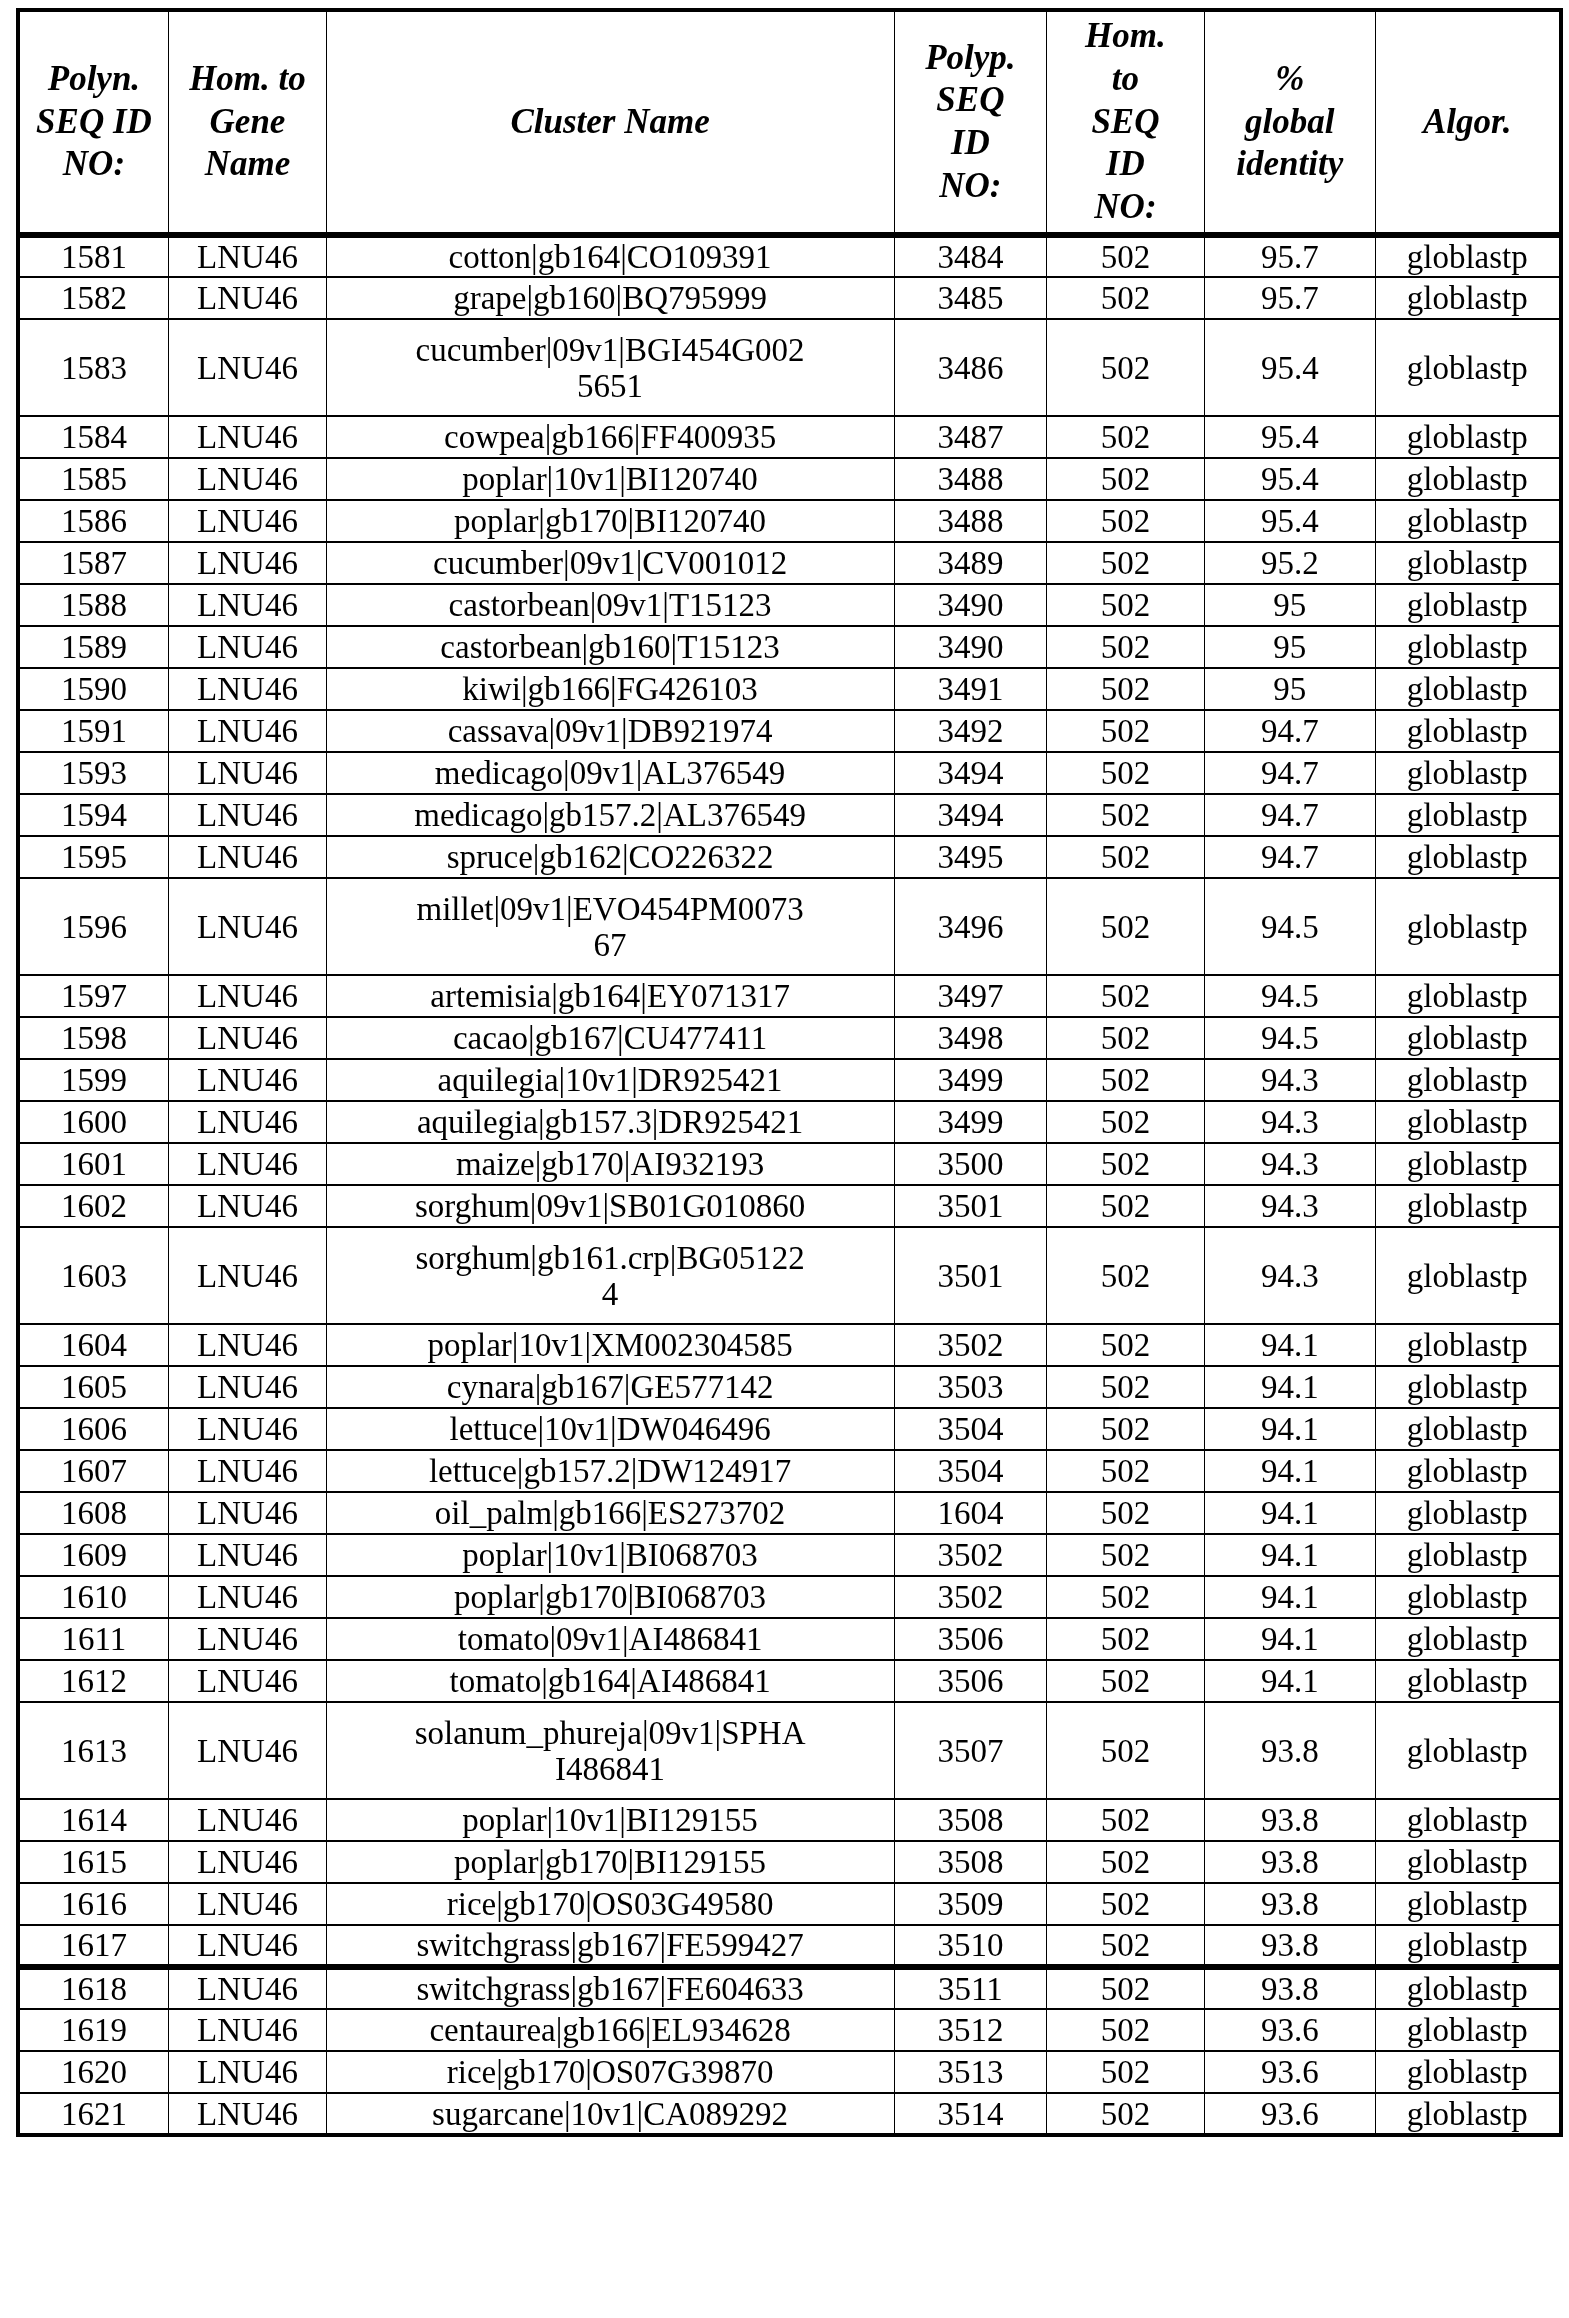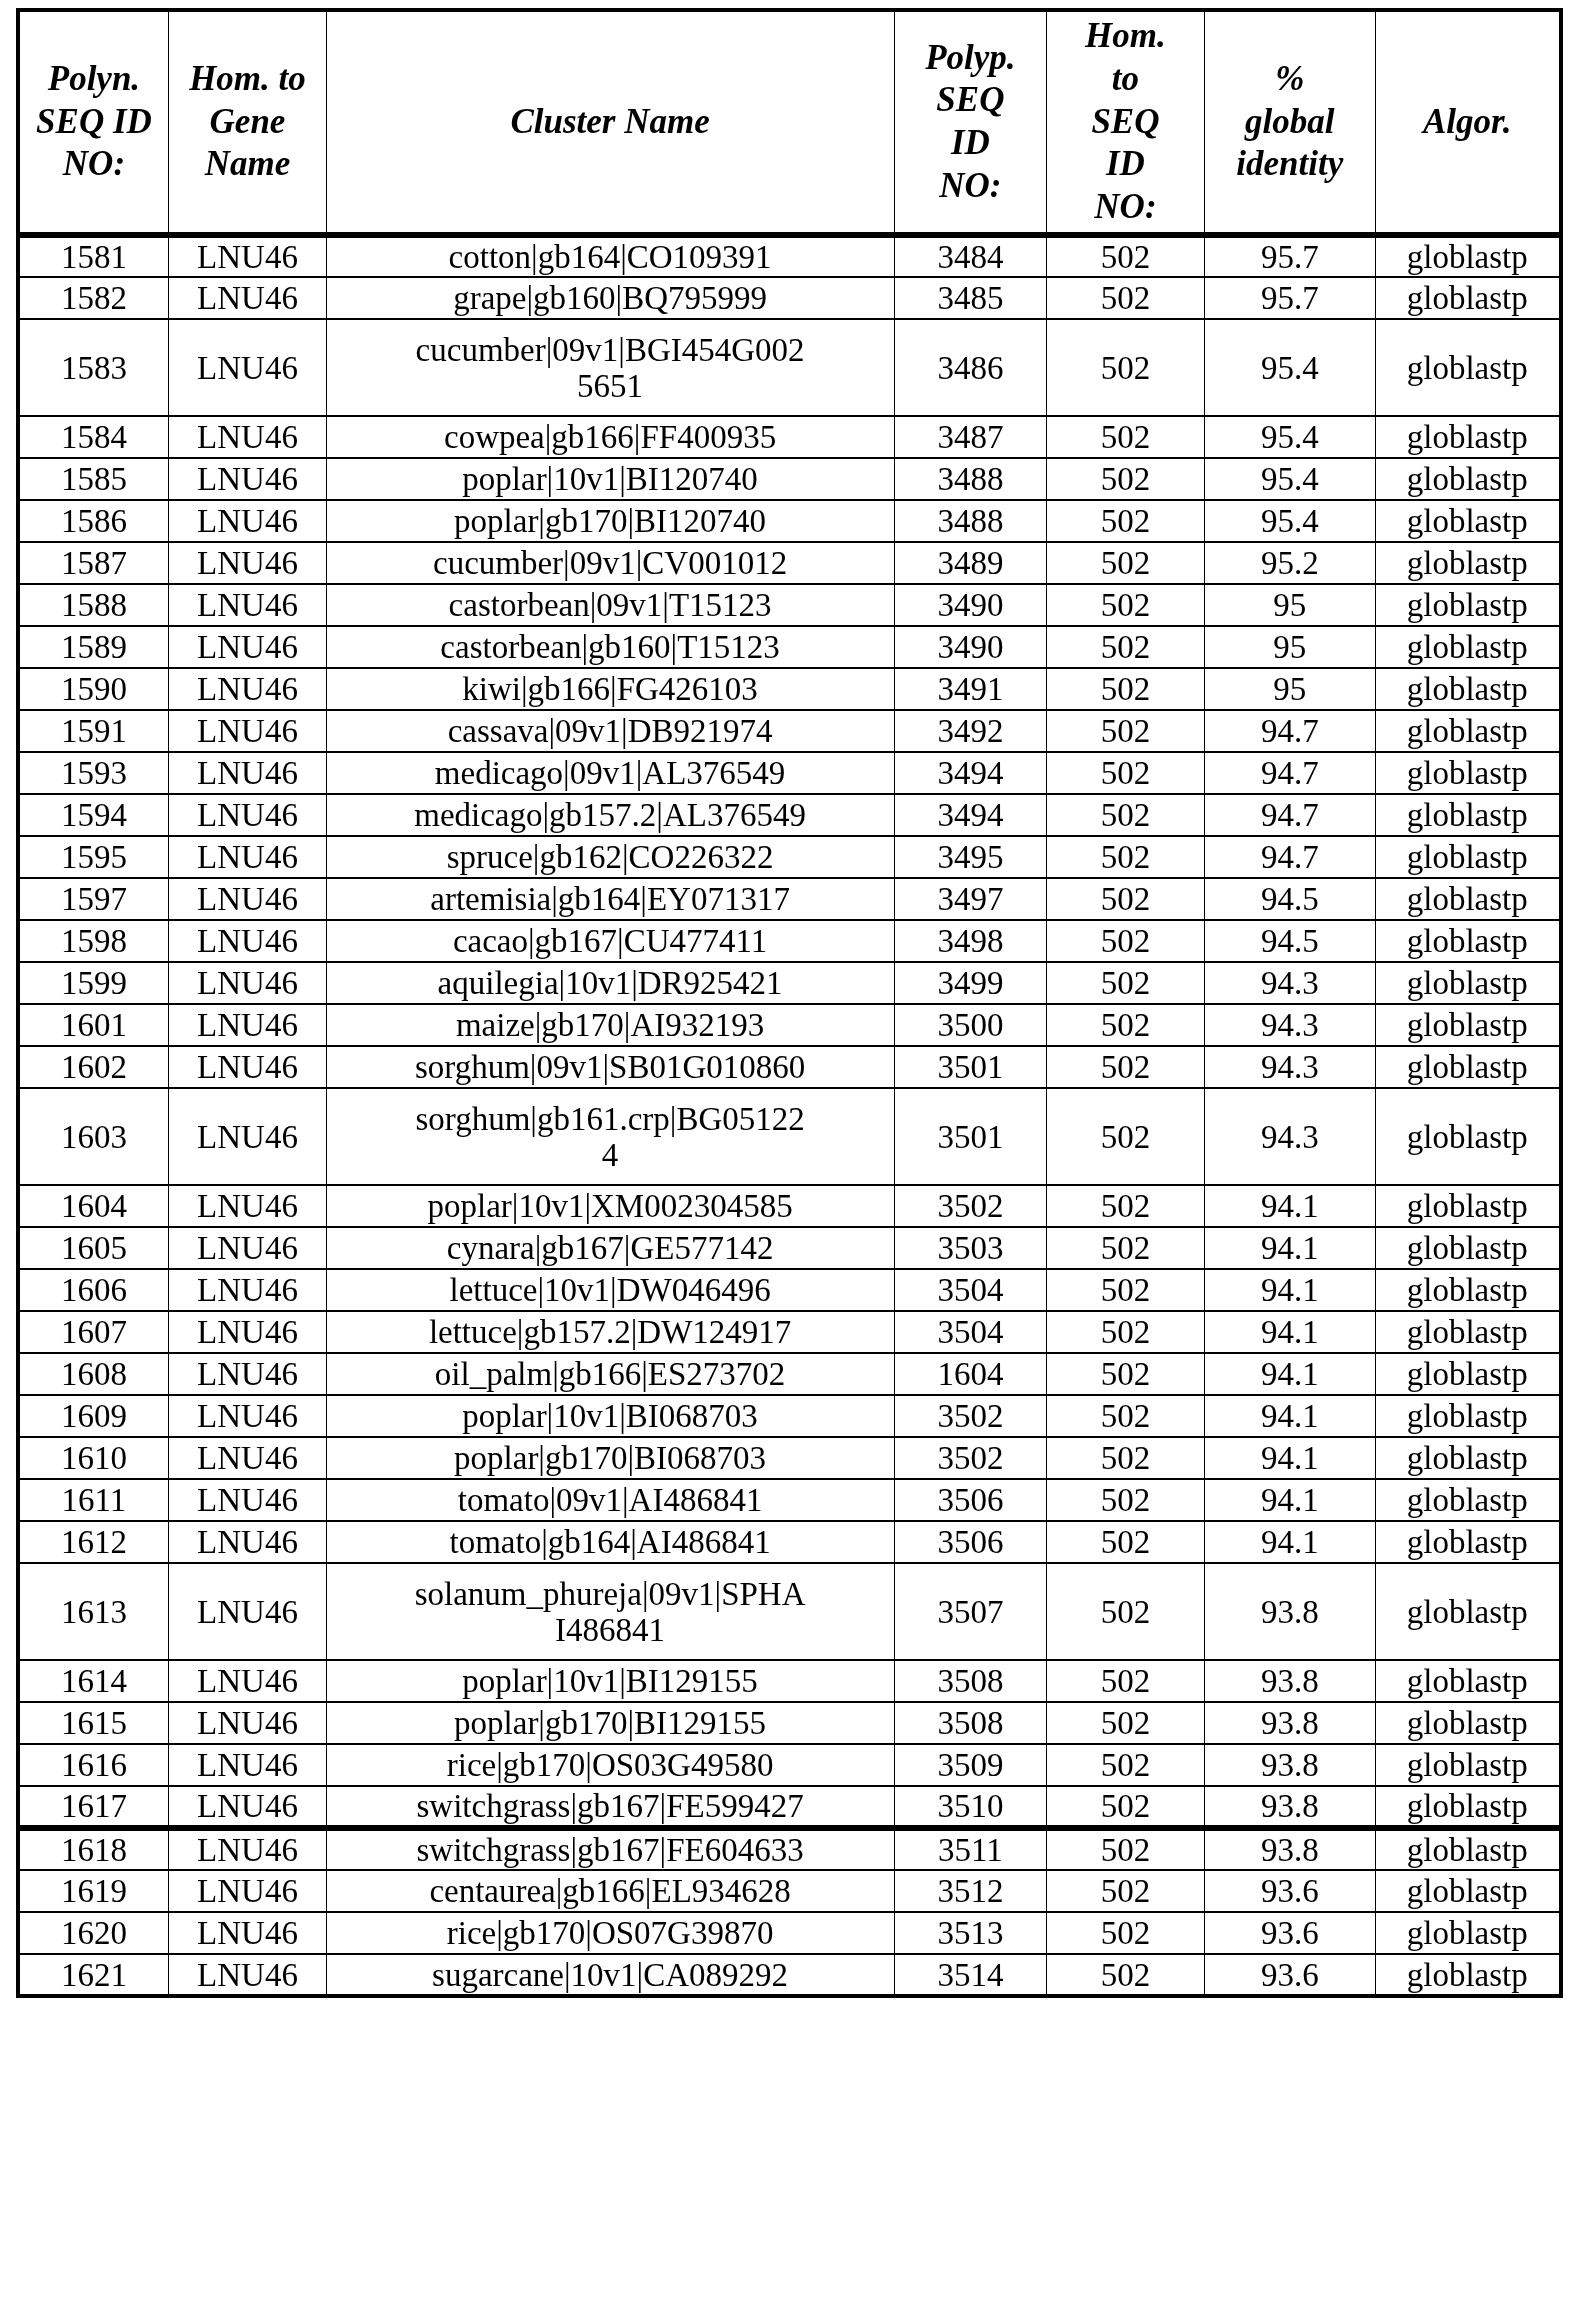--- a/index.html
+++ b/index.html
@@ -218,20 +218,30 @@
         </tr>
         <tr>
           <td class="cell-plain">1595</td>
           <td class="cell-plain">LNU46</td>
           <td class="cell-cluster">spruce|gb162|CO226322</td>
           <td class="cell-plain">3495</td>
           <td class="cell-plain">502</td>
           <td class="cell-plain">94.7</td>
           <td class="cell-plain">globlastp</td>
         </tr>
+        <tr class="tall">
+          <td class="cell-plain">1596</td>
+          <td class="cell-plain">LNU46</td>
+          <td class="cell-cluster">millet|09v1|EVO454PM0073
+67</td>
+          <td class="cell-plain">3496</td>
+          <td class="cell-plain">502</td>
+          <td class="cell-plain">94.5</td>
+          <td class="cell-plain">globlastp</td>
+        </tr>
         <tr>
           <td class="cell-plain">1597</td>
           <td class="cell-plain">LNU46</td>
           <td class="cell-cluster">artemisia|gb164|EY071317</td>
           <td class="cell-plain">3497</td>
           <td class="cell-plain">502</td>
           <td class="cell-plain">94.5</td>
           <td class="cell-plain">globlastp</td>
         </tr>
         <tr>
@@ -240,20 +250,29 @@
           <td class="cell-cluster">cacao|gb167|CU477411</td>
           <td class="cell-plain">3498</td>
           <td class="cell-plain">502</td>
           <td class="cell-plain">94.5</td>
           <td class="cell-plain">globlastp</td>
         </tr>
         <tr>
           <td class="cell-plain">1599</td>
           <td class="cell-plain">LNU46</td>
           <td class="cell-cluster">aquilegia|10v1|DR925421</td>
+          <td class="cell-plain">3499</td>
+          <td class="cell-plain">502</td>
+          <td class="cell-plain">94.3</td>
+          <td class="cell-plain">globlastp</td>
+        </tr>
+        <tr>
+          <td class="cell-plain">1600</td>
+          <td class="cell-plain">LNU46</td>
+          <td class="cell-cluster">aquilegia|gb157.3|DR925421</td>
           <td class="cell-plain">3499</td>
           <td class="cell-plain">502</td>
           <td class="cell-plain">94.3</td>
           <td class="cell-plain">globlastp</td>
         </tr>
         <tr>
           <td class="cell-plain">1601</td>
           <td class="cell-plain">LNU46</td>
           <td class="cell-cluster">maize|gb170|AI932193</td>
           <td class="cell-plain">3500</td>

